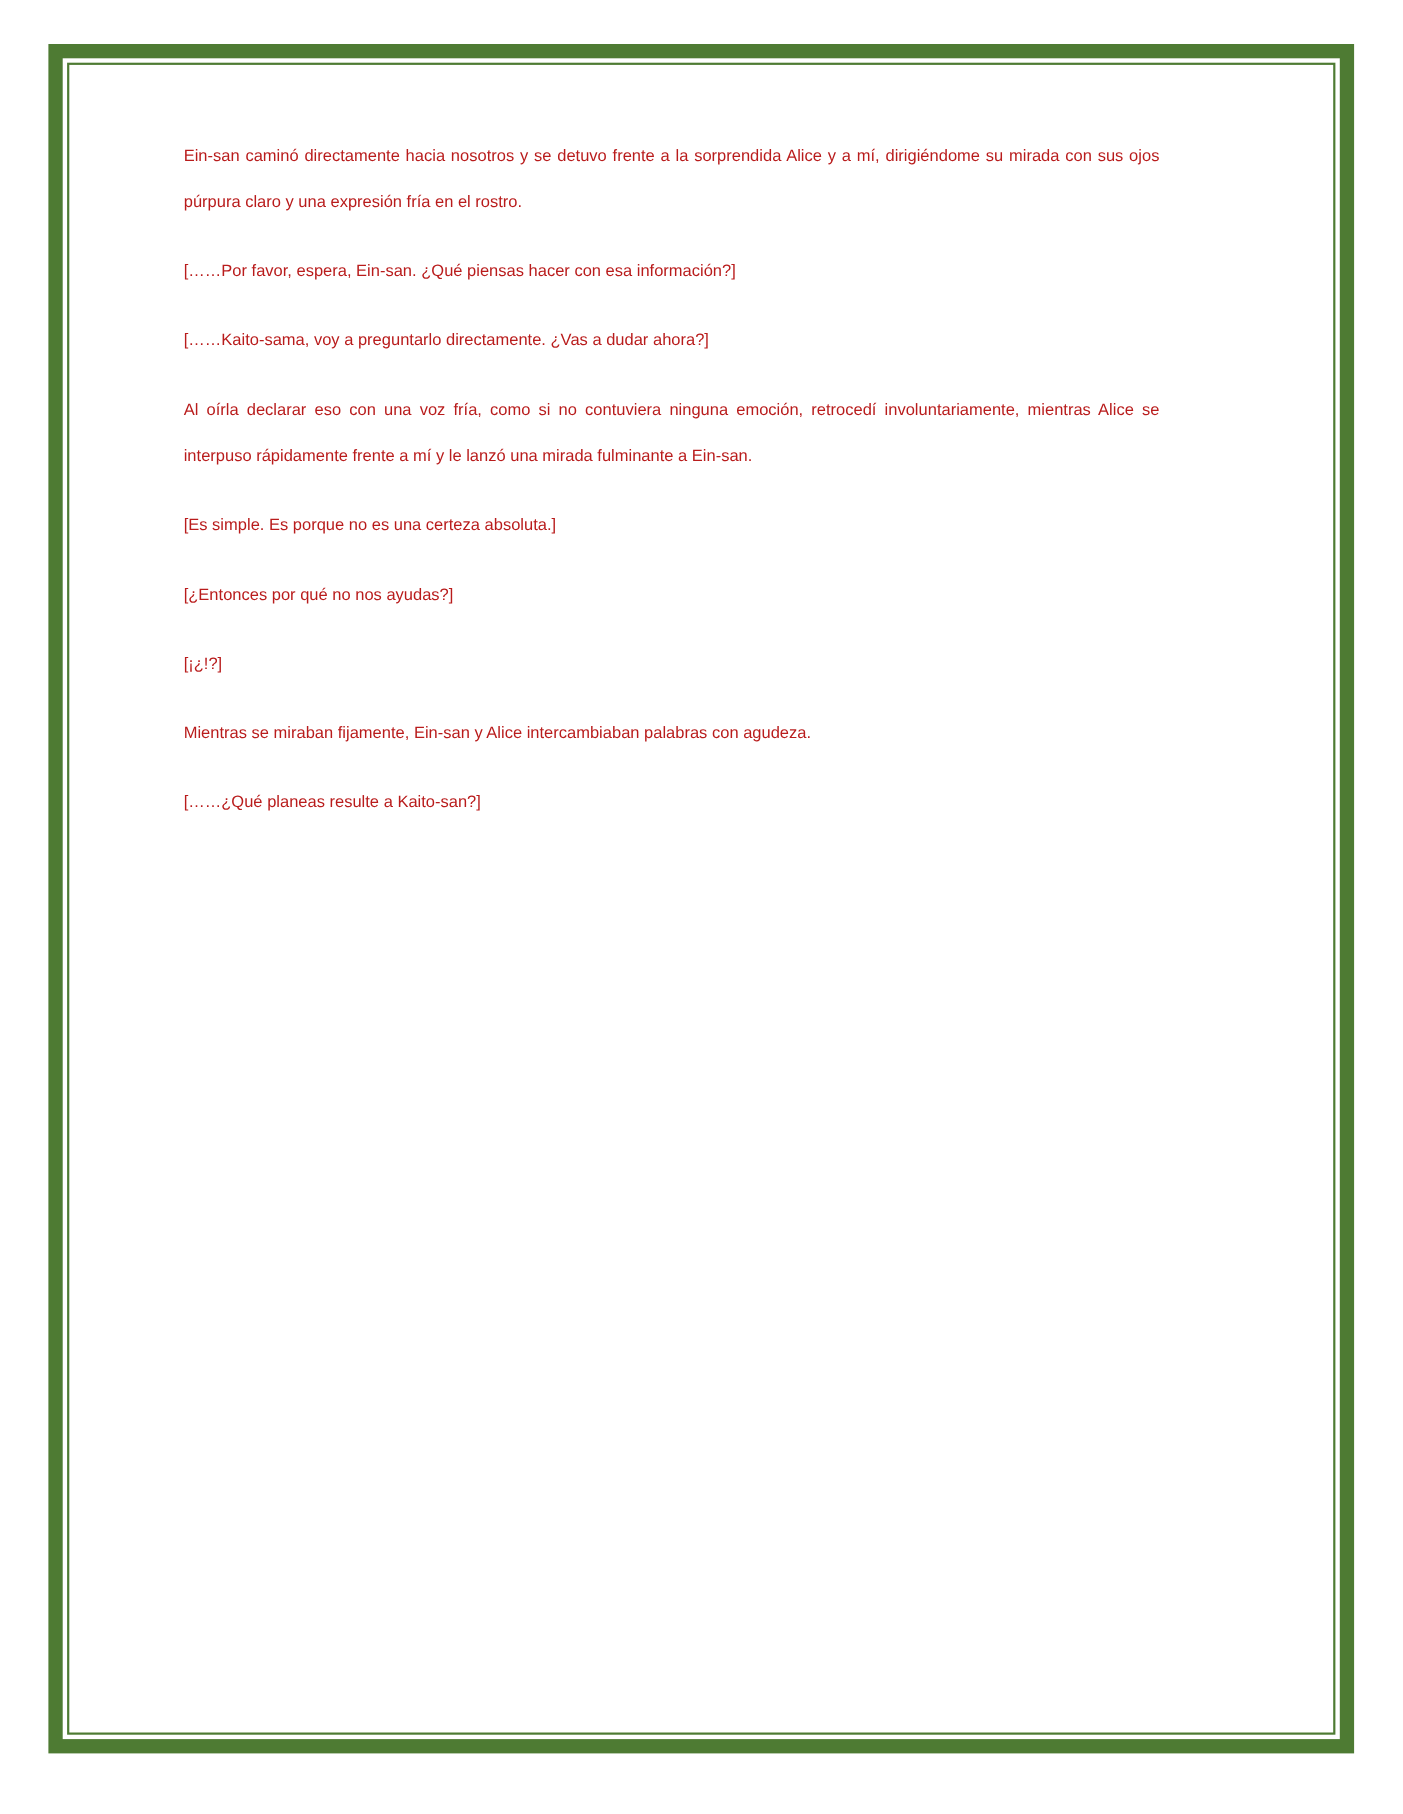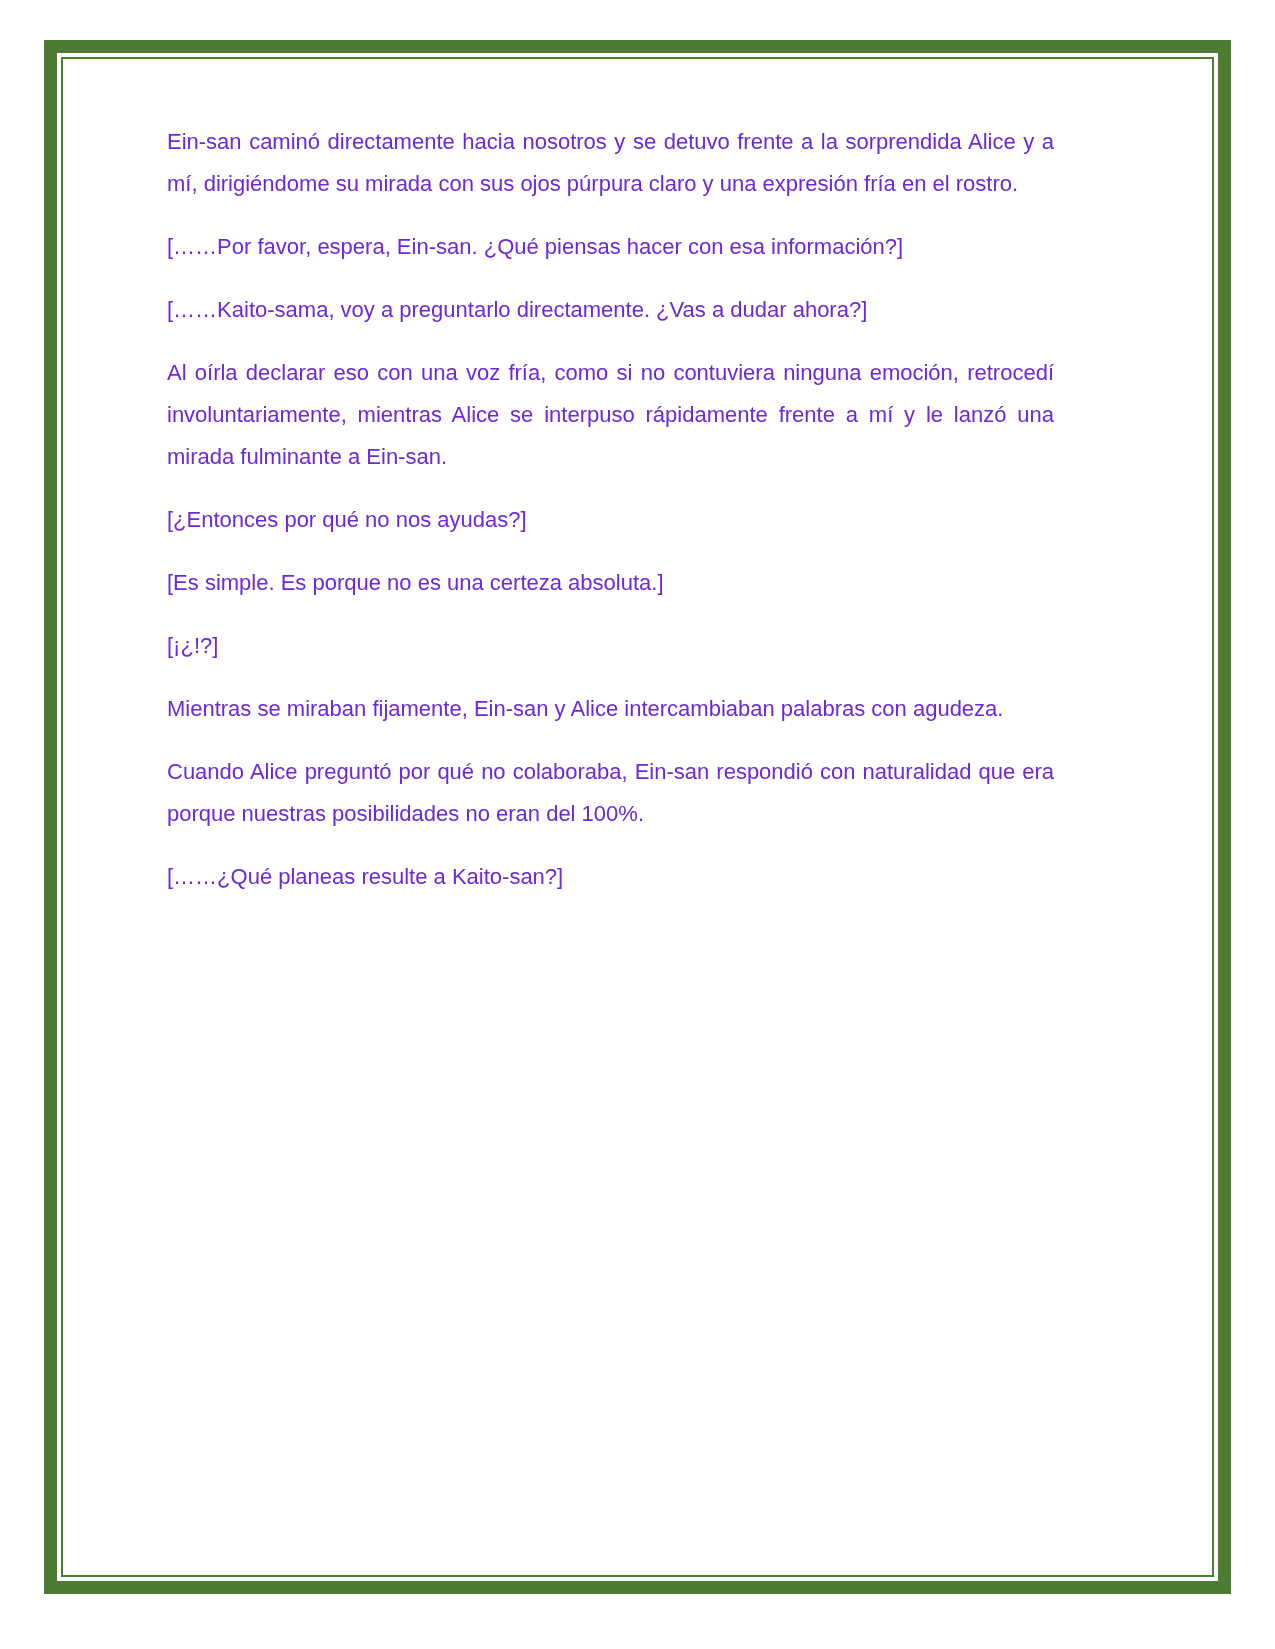--- a/index.html
+++ b/index.html
@@ -37,42 +37,41 @@
     position: absolute;
     top: 0;
     left: 0;
     right: 0;
     bottom: 0;
     padding: 62px 158px 40px 104px;
     overflow: hidden;
   }
   .para {
     margin: 0 0 21px 0;
-    font-size: 22px;
+    font-size: 15px;
     line-height: 42px;
-    color: #6d28d9;
+    color: #b91c1c;
     text-align: justify;
   }
   .para:last-child {
     margin-bottom: 0;
   }
 </style>
 </head>
 <body>
 
 <div class="page">
   <div class="frame-outer">
     <div class="frame-inner">
       <div class="content">
         <p class="para">Ein-san caminó directamente hacia nosotros y se detuvo frente a la sorprendida Alice y a mí, dirigiéndome su mirada con sus ojos púrpura claro y una expresión fría en el rostro.</p>
         <p class="para">[……Por favor, espera, Ein-san. ¿Qué piensas hacer con esa información?]</p>
         <p class="para">[……Kaito-sama, voy a preguntarlo directamente. ¿Vas a dudar ahora?]</p>
         <p class="para">Al oírla declarar eso con una voz fría, como si no contuviera ninguna emoción, retrocedí involuntariamente, mientras Alice se interpuso rápidamente frente a mí y le lanzó una mirada fulminante a Ein-san.</p>
+        <p class="para">[Es simple. Es porque no es una certeza absoluta.]</p>
         <p class="para">[¿Entonces por qué no nos ayudas?]</p>
-        <p class="para">[Es simple. Es porque no es una certeza absoluta.]</p>
         <p class="para">[¡¿!?]</p>
         <p class="para">Mientras se miraban fijamente, Ein-san y Alice intercambiaban palabras con agudeza.</p>
-        <p class="para">Cuando Alice preguntó por qué no colaboraba, Ein-san respondió con naturalidad que era porque nuestras posibilidades no eran del 100%.</p>
         <p class="para">[……¿Qué planeas resulte a Kaito-san?]</p>
       </div>
     </div>
   </div>
 </div>
 
 </body></html>

